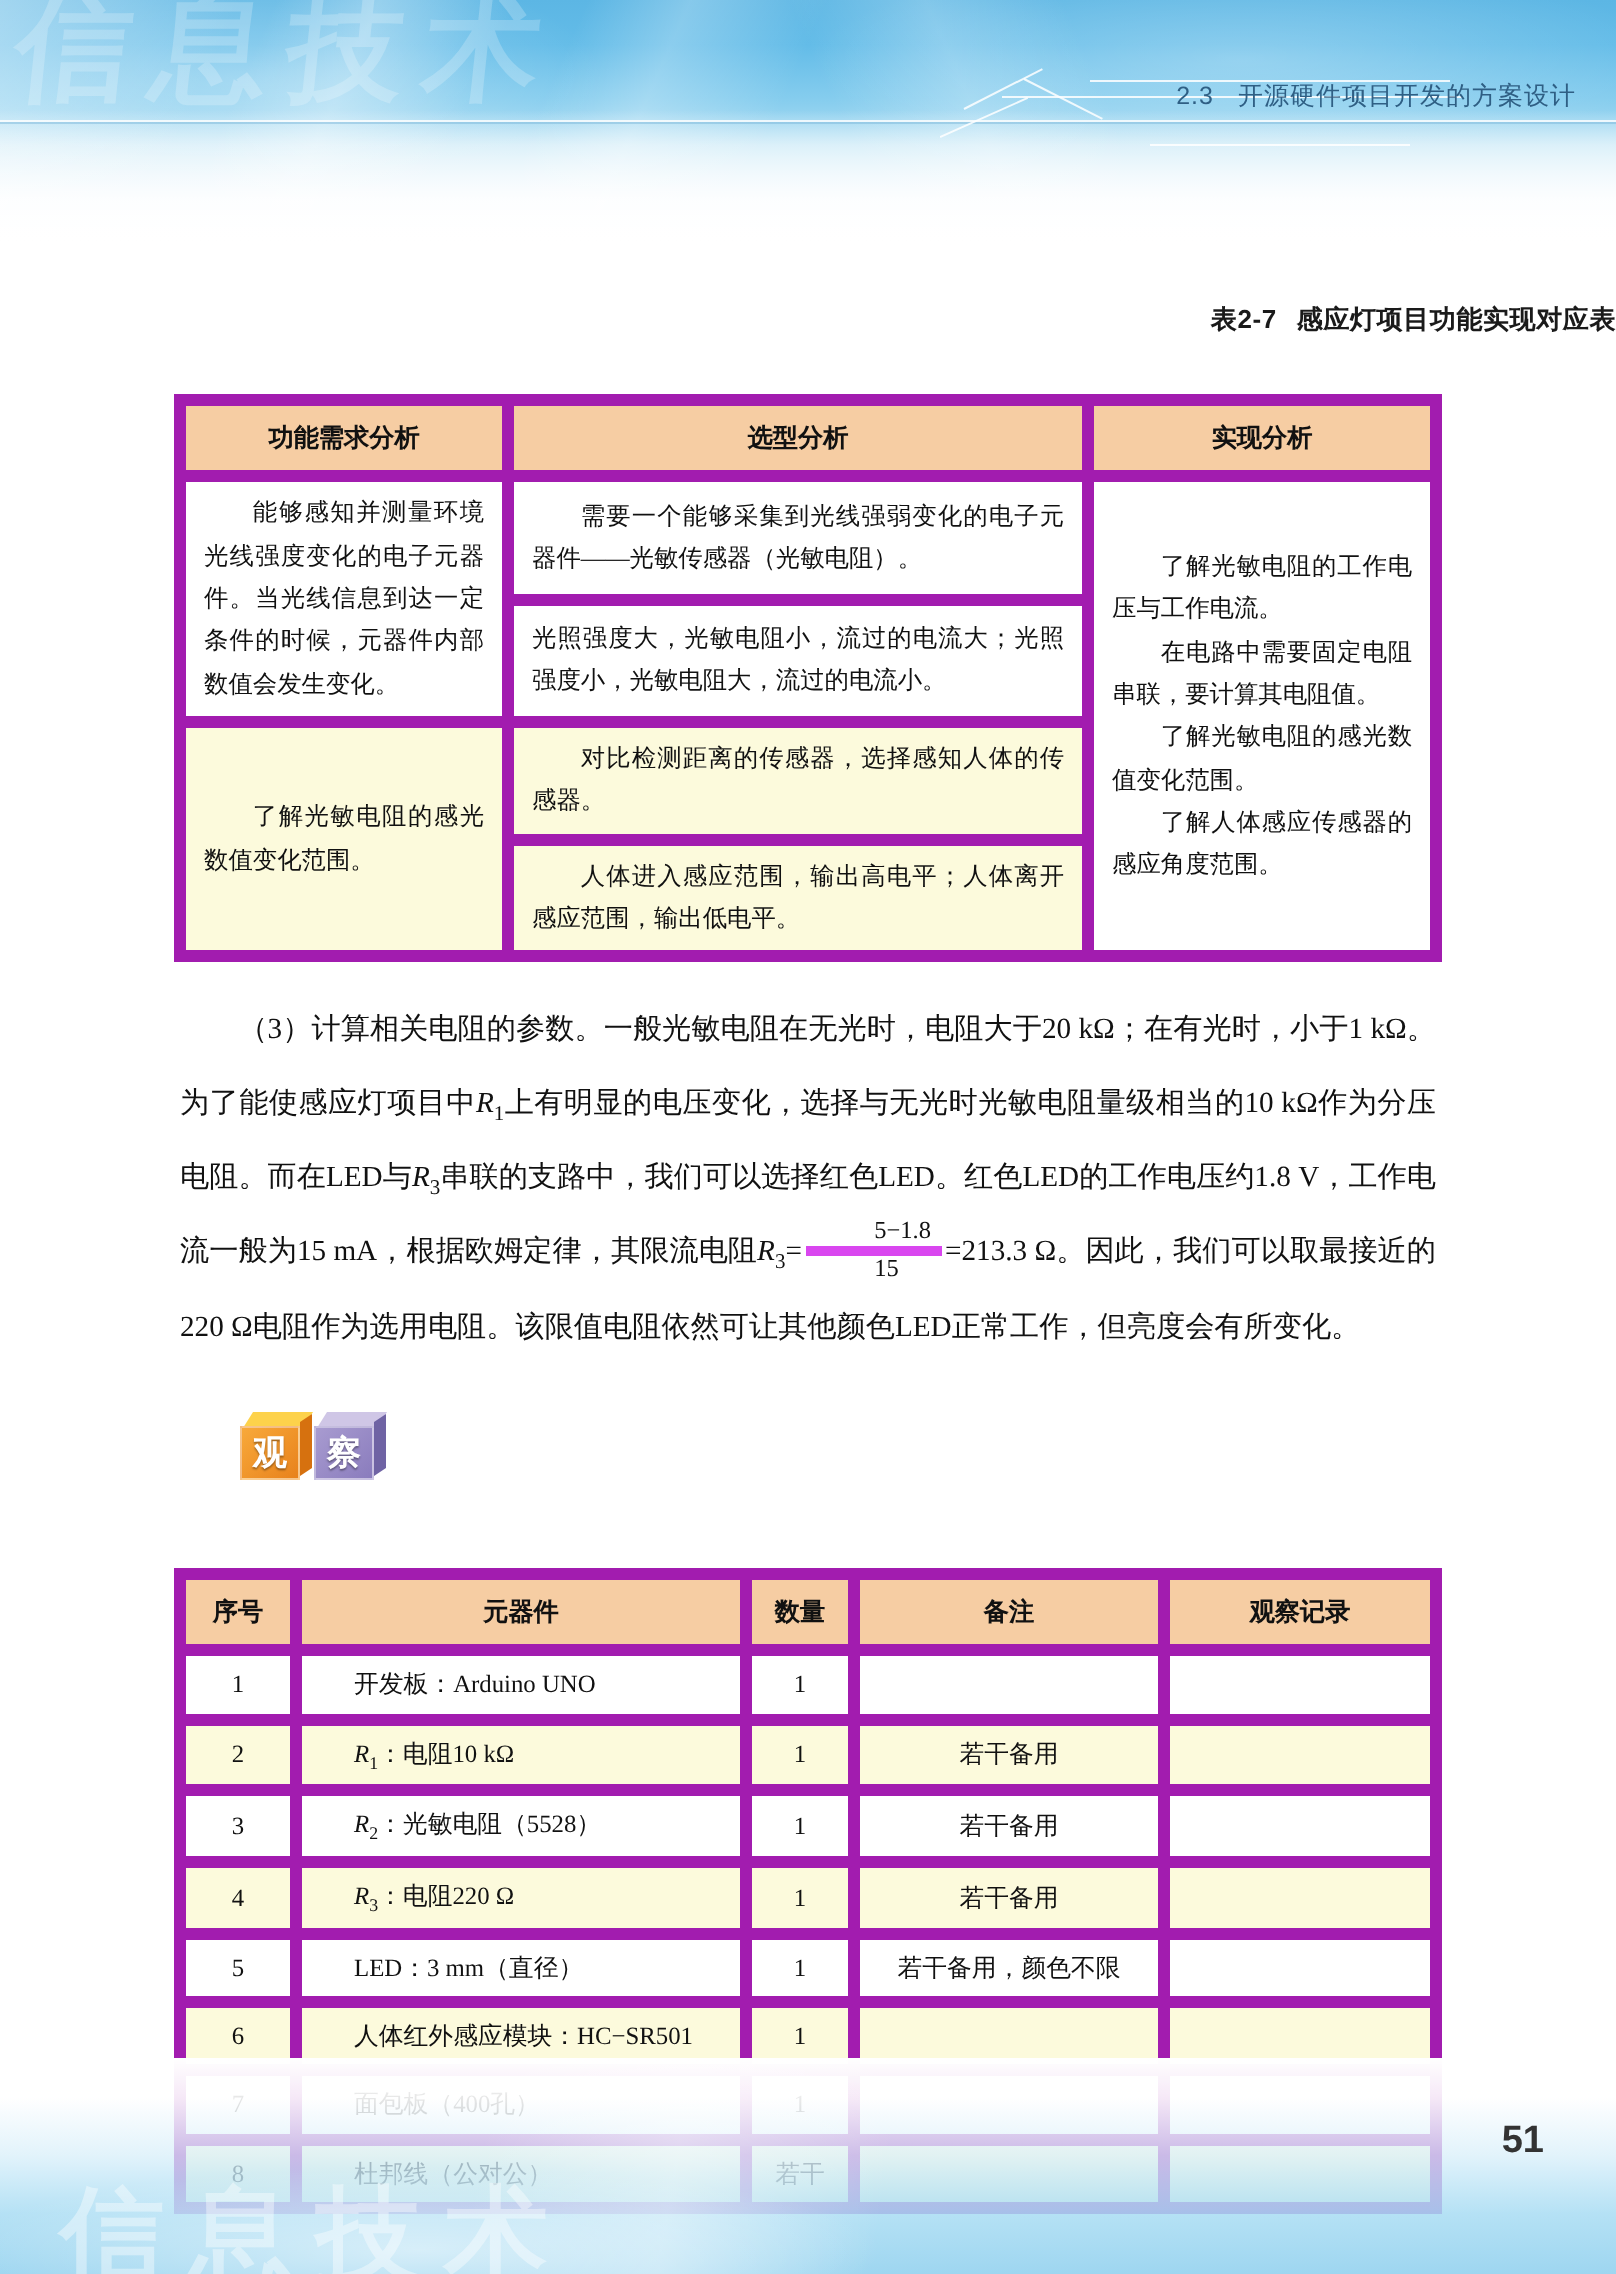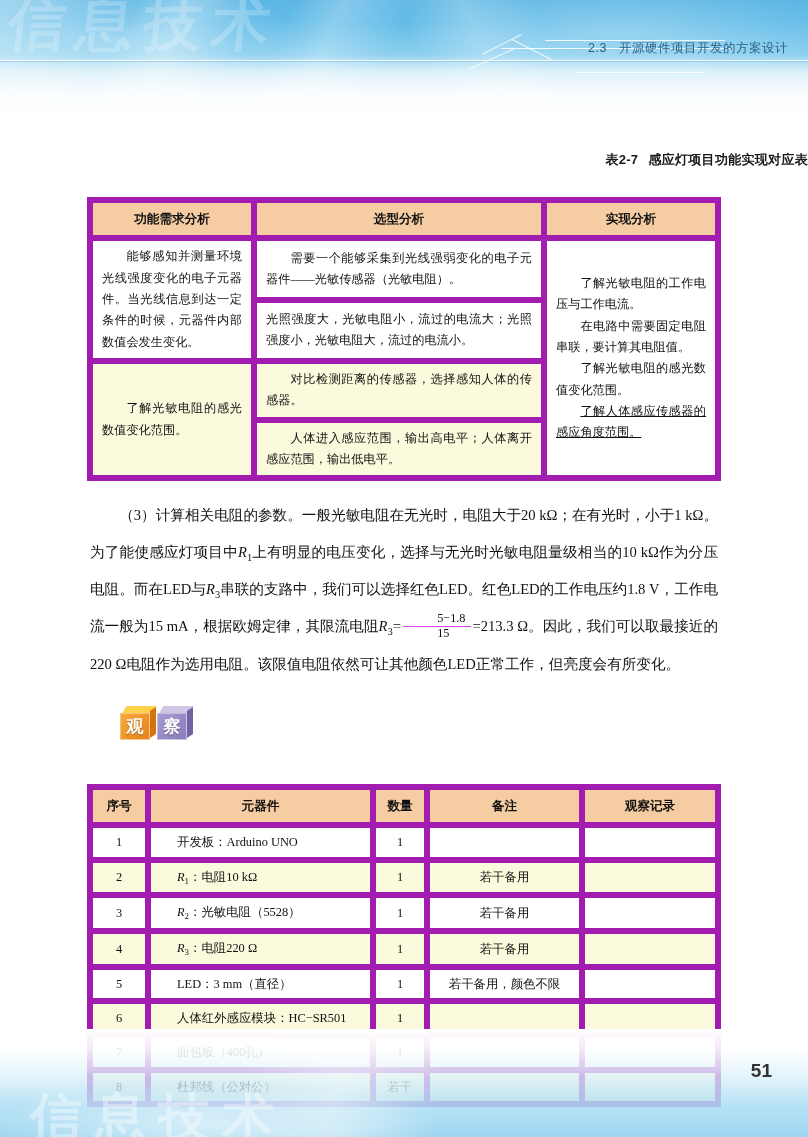--- a/index.html
+++ b/index.html
@@ -230,21 +230,21 @@
     display: inline-block;
     vertical-align: middle;
     text-align: left;
     font-size: 0.84em;
     line-height: 1.12;
     margin: 0 2px;
     position: relative;
     top: -0.15em;
   }
   .frac .num { display: block; padding: 0 5px; }
-  .frac .den { display: block; padding: 0 5px; border-top: 1px solid #d946ef; }
+  .frac .den { display: block; padding: 0 5px; border-top: 5px solid #d946ef; }
 
   
   .cube-icon {
     width: 628px;
     margin: 0 auto;
     display: flex;
     align-items: flex-end;
     gap: 3px;
     padding-left: 30px;
     height: 44px;
@@ -338,21 +338,21 @@
         </tr>
       </thead>
       <tbody>
         <tr>
           <td class="row-white just ind" rowspan="2">能够感知并测量环境光线强度变化的电子元器件。当光线信息到达一定条件的时候，元器件内部数值会发生变化。</td>
           <td class="row-white just ind">需要一个能够采集到光线强弱变化的电子元器件——光敏传感器（光敏电阻）。</td>
           <td class="row-white just ind" rowspan="4" style="text-indent: 0px;">
               <span style="display: block; text-indent: 2em; text-align: justify;">了解光敏电阻的工作电压与工作电流。</span>
               <span style="display: block; text-indent: 2em; text-align: justify;">在电路中需要固定电阻串联，要计算其电阻值。</span>
               <span style="display: block; text-indent: 2em; text-align: justify;">了解光敏电阻的感光数值变化范围。</span>
-              <span style="display: block; text-indent: 2em; text-align: justify; text-decoration: underline;">了解人体感应传感器的感应角度范围。</span>
+              <span style="display: block; text-indent: 2em; text-align: justify;">了解人体感应传感器的感应角度范围。</span>
             </td>
         </tr>
         <tr>
           <td class="row-white just">光照强度大，光敏电阻小，流过的电流大；光照强度小，光敏电阻大，流过的电流小。</td>
         </tr>
         <tr>
           <td class="row-yellow just ind" rowspan="2">了解光敏电阻的感光数值变化范围。</td>
           <td class="row-yellow just ind">对比检测距离的传感器，选择感知人体的传感器。</td>
         </tr>
         <tr>

